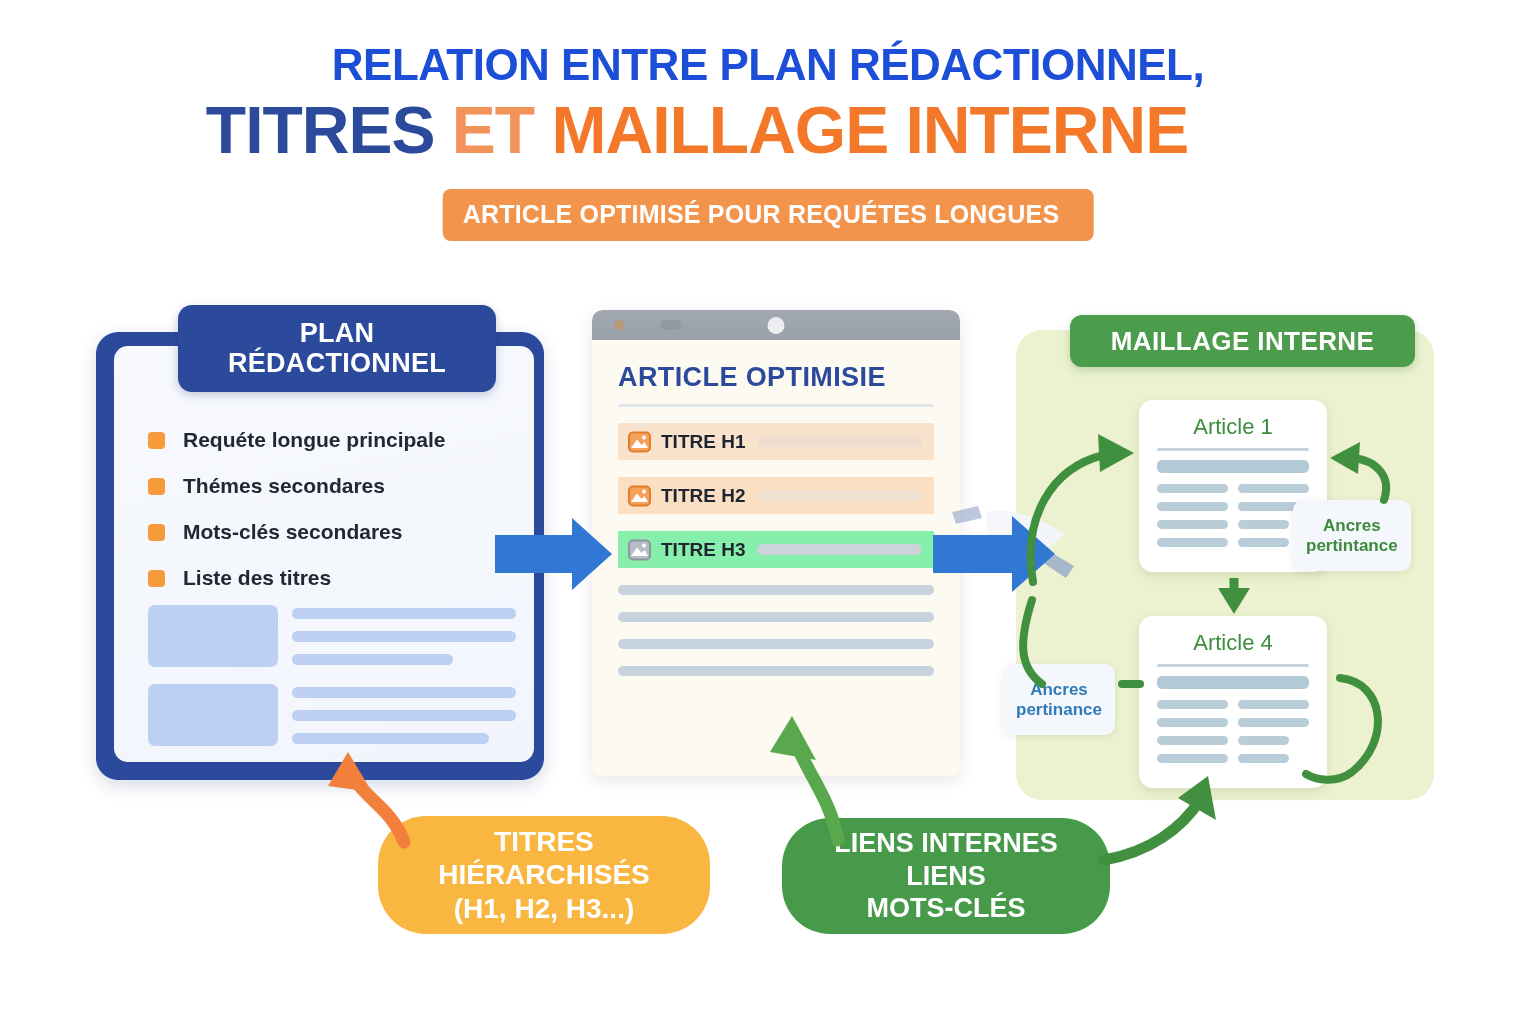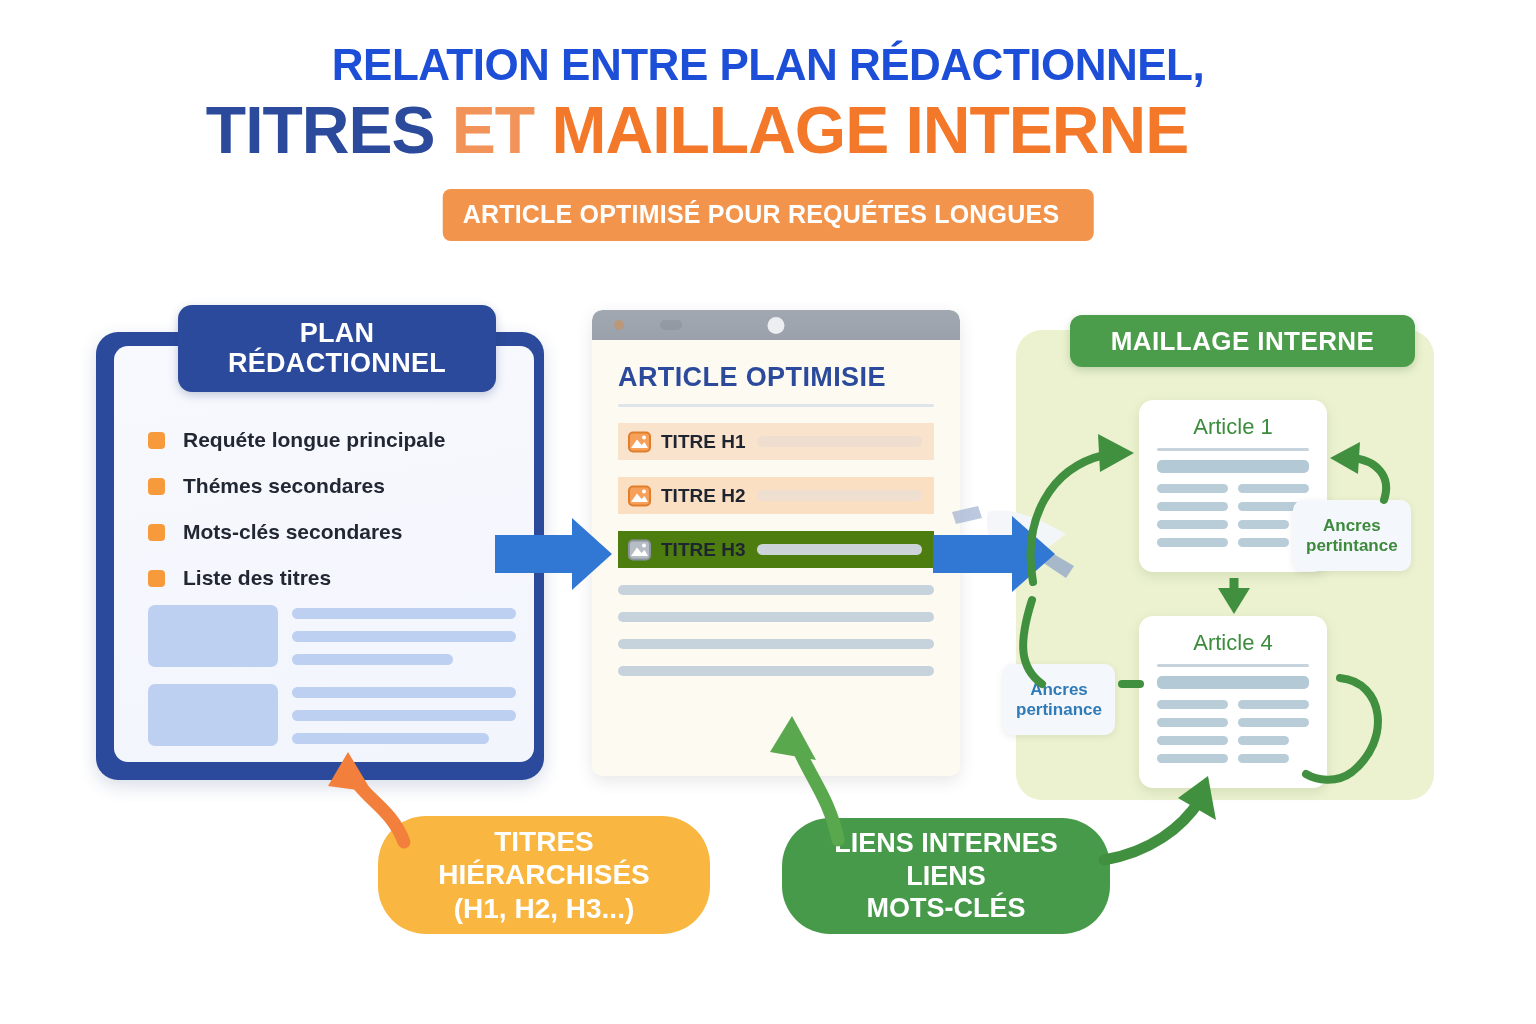--- a/index.html
+++ b/index.html
@@ -130,21 +130,21 @@
     letter-spacing: 0.4px; white-space: nowrap;
   }
   .center-rule { height: 3px; background: #dfe3ea; border-radius: 2px; margin: 11px 0 16px 0; }
   .titre-row {
     display: flex; align-items: center;
     height: 37px; border-radius: 0;
     margin-bottom: 17px; padding-left: 9px;
   }
   .titre-row.h1 { background: #fae3cd; }
   .titre-row.h2 { background: #fbdfc2; }
-  .titre-row.h3 { background: #4d7c0f; justify-content: center; }
+  .titre-row.h3 { background: #86efac; justify-content: center; }
   .titre-icon { width: 25px; height: 22px; flex: none; margin-right: 9px; }
   .titre-label { font-size: 19px; font-weight: bold; color: #1e2430; white-space: nowrap; }
   .titre-bar {
     margin-left: 12px; height: 11px; border-radius: 6px;
     flex: 1; margin-right: 12px;
   }
   .titre-row.h1 .titre-bar { background: #efddd0; }
   .titre-row.h2 .titre-bar { background: #efdfd1; }
   .titre-row.h3 .titre-bar { background: #ccd3d9; }
   .center-lines { margin-top: 14px; display: flex; flex-direction: column; gap: 17px; }

